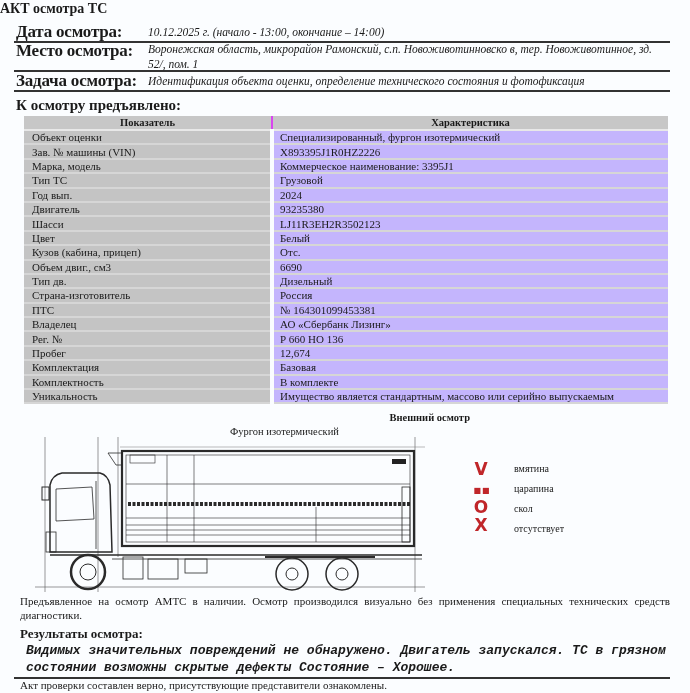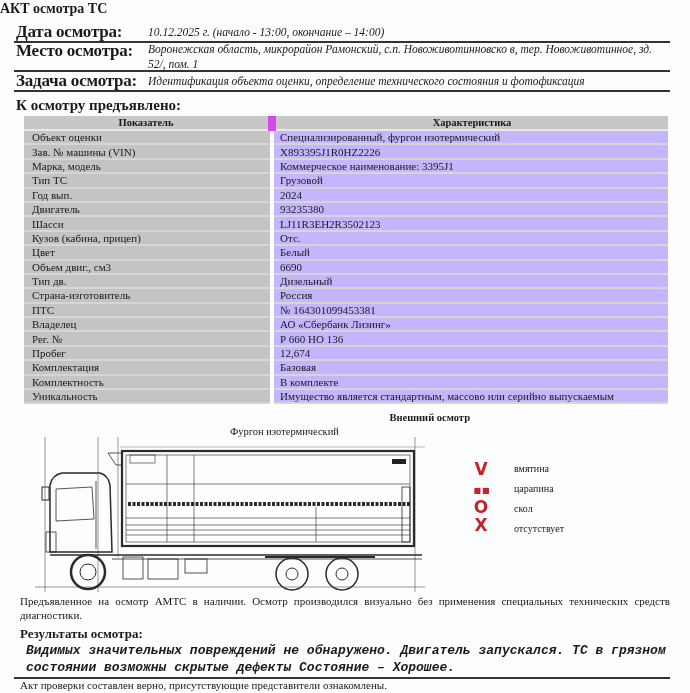--- a/index.html
+++ b/index.html
@@ -32,21 +32,21 @@
   }
   table.spec {
     position: absolute; left: 24px; top: 116px; width: 644px;
     border-collapse: collapse; font-size: 11px;
   }
   table.spec th {
     background: #c7c7c7; font-weight: bold; font-size: 10.5px;
     height: 13px; padding: 0; text-align: center;
     border-bottom: 2px solid #e8e8e8;
   }
-  table.spec th.c1 { border-right: 8px solid #d946ef; }
+  table.spec th.c1 { border-right: 2px solid #d946ef; }
   table.spec td {
     height: 12.4px; padding: 0 0 0 8px; line-height: 12px;
     border-bottom: 2px solid #d6d6d6; white-space: nowrap;
   }
   table.spec td.c1 { background: #c4c4c4; width: 238px; border-right: 4px solid #fbfdff; }
   table.spec td.c2 { background: #c4b5fd; padding-left: 6px; }
   .ext-title {
     position: absolute; left: 230px; top: 411px; width: 240px; text-align: right;
     font-weight: bold; font-size: 10.5px; line-height: 13px;
   }
@@ -127,26 +127,26 @@
       </tr>
     <tr>
         <td class="c1">Двигатель</td>
         <td class="c2">93235380</td>
       </tr>
     <tr>
         <td class="c1">Шасси</td>
         <td class="c2">LJ11R3EH2R3502123</td>
       </tr>
     <tr>
+        <td class="c1">Цвет</td>
+        <td class="c2">Белый</td>
+      </tr>
+    <tr>
         <td class="c1">Кузов (кабина, прицеп)</td>
         <td class="c2">Отс.</td>
-      </tr>
-    <tr>
-        <td class="c1">Цвет</td>
-        <td class="c2">Белый</td>
       </tr>
     <tr>
         <td class="c1">Объем двиг., см3</td>
         <td class="c2">6690</td>
       </tr>
     <tr>
         <td class="c1">Тип дв.</td>
         <td class="c2">Дизельный</td>
       </tr>
     <tr>

